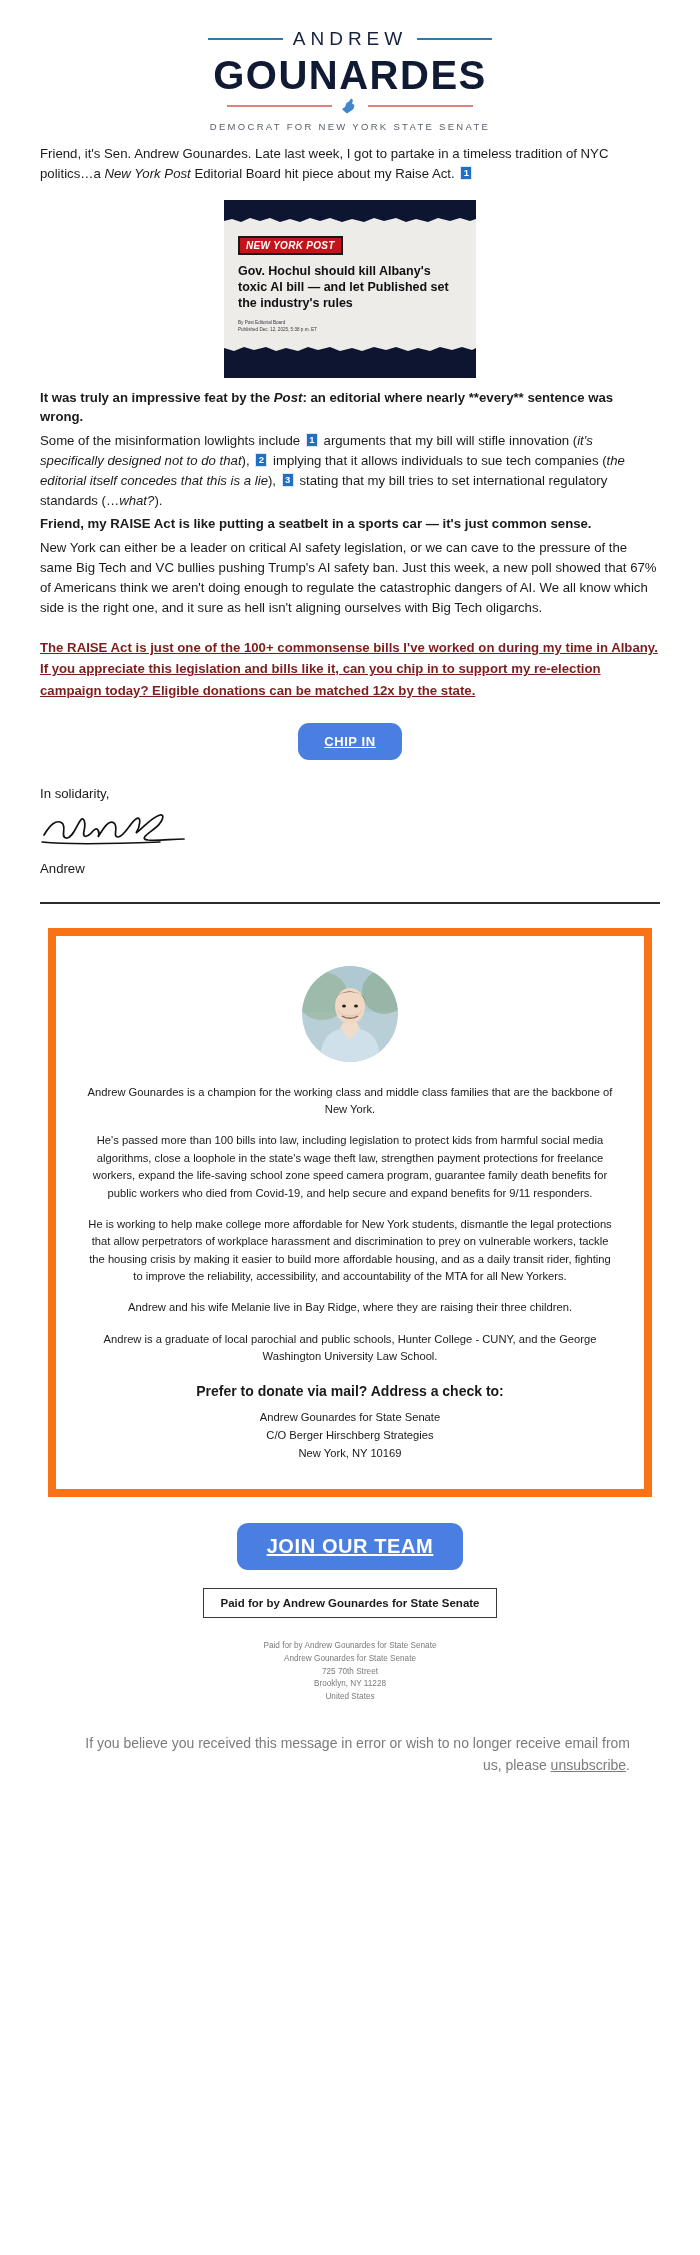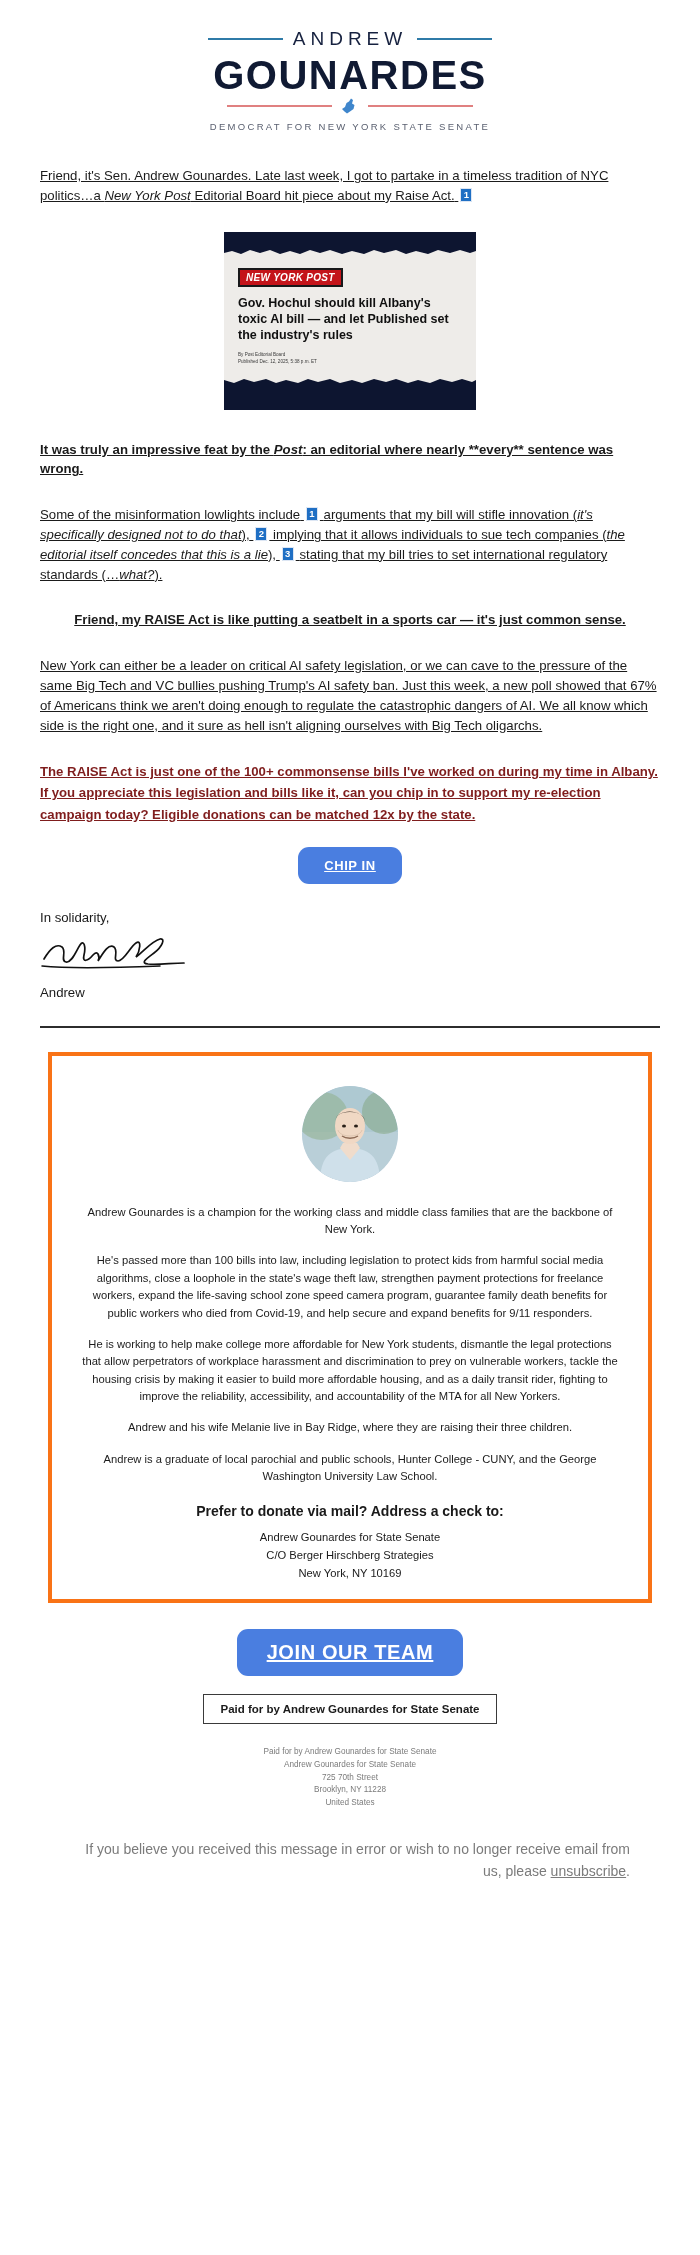--- a/index.html
+++ b/index.html
@@ -35,24 +35,24 @@
   .logo-rule-red { height: 2px; width: 105px; background: #e08080; }
   .ny-shape { width: 20px; height: 16px; display: block; }
   .logo-tag {
     margin-top: 7px; font-size: 9.5px; letter-spacing: 2.3px;
     color: #5a6070; font-weight: 400;
   }
 
   
   .body-wrap { padding: 0 40px; }
   p.para {
-    font-size: 13.2px; line-height: 1.5; margin: 26px 0; color: #1b1b1b; text-decoration: underline;
+    font-size: 13.2px; line-height: 1.5; margin: 4px 0; color: #1b1b1b;
   }
   p.para.bold { font-weight: bold; }
-  p.center { text-align: center; }
+  p.center { text-align: left; }
   em { font-style: italic; }
 
   .numbadge {
     display: inline-block; background: #1f6fc4; color: #ffffff;
     font-size: 9.5px; font-weight: bold; line-height: 12px;
     min-width: 12px; text-align: center; padding: 0 2px;
     border-radius: 1px; vertical-align: 2px; margin: 0 2px;
     border: 1px solid #dde6f3;
   }
 
@@ -97,21 +97,21 @@
   .signer { font-size: 13.2px; margin: 10px 0 0; }
 
   hr.divider {
     border: none; border-top: 2px solid #2c2c2c;
     margin: 26px 40px 24px;
   }
 
   
   .bio-outer { padding: 0 48px; }
   .bio-card {
-    border: 4px solid #f97316; padding: 22px 28px 16px; text-align: center;
+    border: 8px solid #f97316; padding: 22px 28px 26px; text-align: center;
   }
   .avatar-wrap { text-align: center; margin: 8px 0 18px; }
   .avatar {
     width: 96px; height: 96px; border-radius: 50%; display: inline-block;
     overflow: hidden; position: relative; background: #c9d8e4;
   }
   .bio-p {
     font-size: 11.2px; line-height: 1.55; color: #1b1b1b;
     margin: 0 0 14px; text-align: center;
   }

